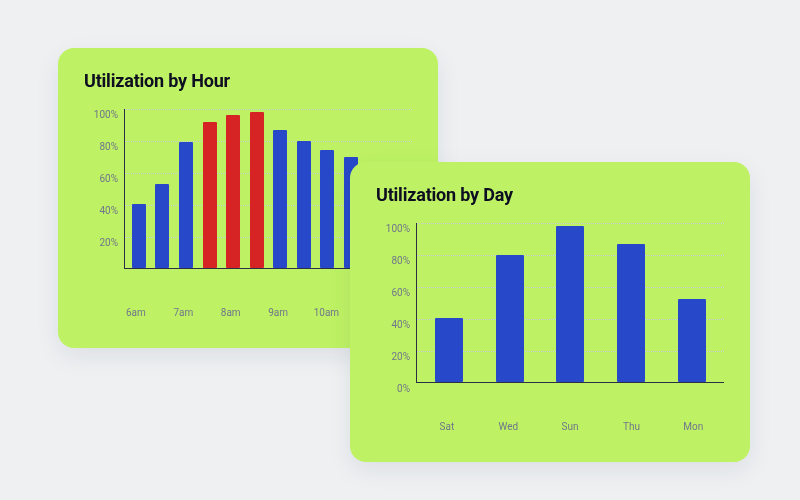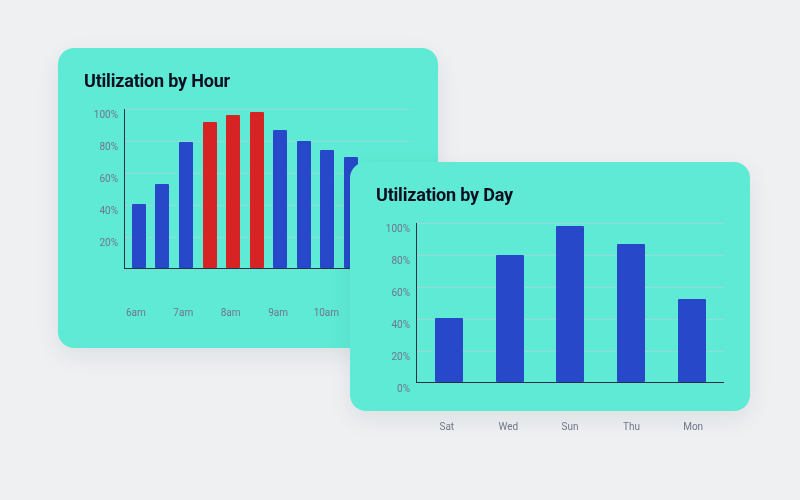--- a/index.html
+++ b/index.html
@@ -6,36 +6,36 @@
   body {
     width: 800px;
     height: 500px;
     background: #eef0f2;
     font-family: -apple-system, BlinkMacSystemFont, "Segoe UI", Roboto, Helvetica, Arial, sans-serif;
     position: relative;
     overflow: hidden;
   }
   .card {
     position: absolute;
-    background: #5eead4;
+    background: #bef264;
     border-radius: 16px;
     box-shadow: 0 8px 24px rgba(30,40,60,0.08);
     padding: 22px 26px 18px 26px;
   }
   .card-hour {
     left: 58px;
     top: 48px;
     width: 380px;
     height: 300px;
   }
   .card-day {
     left: 350px;
     top: 162px;
     width: 400px;
-    height: 249px;
+    height: 300px;
   }
   .card-title {
     font-size: 18px;
     font-weight: 700;
     color: #0d0f21;
     margin-bottom: 18px;
     letter-spacing: -0.2px;
   }
   .chart {
     position: relative;
@@ -83,21 +83,21 @@
     background: #2749c9;
     border-radius: 1px;
     max-width: 28px;
   }
   .card-hour .bar { max-width: 14px; margin: 0 4px; }
   .bar.highlight { background: #d62323; }
   .xlabels {
     display: flex;
     margin-left: 40px;
     margin-top: 8px;
-    justify-content: flex-start;
+    justify-content: flex-end;
     font-size: 10px;
     color: #70768b;
   }
   .xlabel {
     flex: 1;
     text-align: center;
     white-space: nowrap;
   }
   .xlabel-empty { visibility: hidden; }
   .clip-right {

